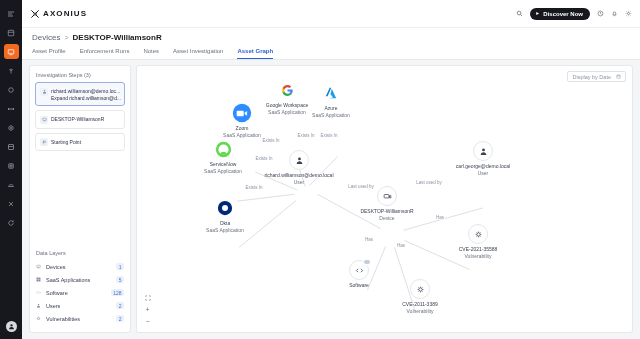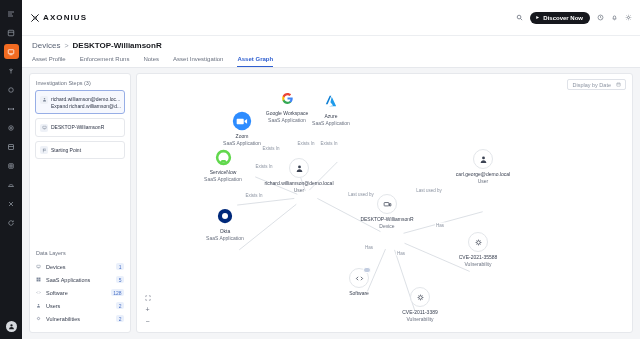--- a/index.html
+++ b/index.html
@@ -31,21 +31,21 @@
     width: 11px; height: 11px; border-radius: 50%; background: #d6d9de;
     margin-bottom: 7px; display:flex; align-items:center; justify-content:center;
     color:#16181d;
   }
   .rail-avatar svg { width: 7px; height: 7px; }
 
   
   .main { flex: 1; display: flex; flex-direction: column; background: #f4f5f7; min-width: 0; }
 
   .topbar {
-    height: 36px; background: #fff; display: flex; align-items: center;
+    height: 28px; background: #fff; display: flex; align-items: center;
     padding: 0 8px; flex: none; border-bottom: 1px solid #eceef1;
   }
   .brand { display: flex; align-items: center; gap: 3px; }
   .brand-mark { width: 10px; height: 10px; }
   .brand-text {
     font-size: 8px; font-weight: 700; letter-spacing: 1.1px; color: #16181d;
   }
   .top-right { margin-left: auto; display: flex; align-items: center; gap: 7px; }
   .icon-btn { color: #585f6d; display: flex; align-items: center; }
   .icon-btn svg { width: 7px; height: 7px; display: block; }

